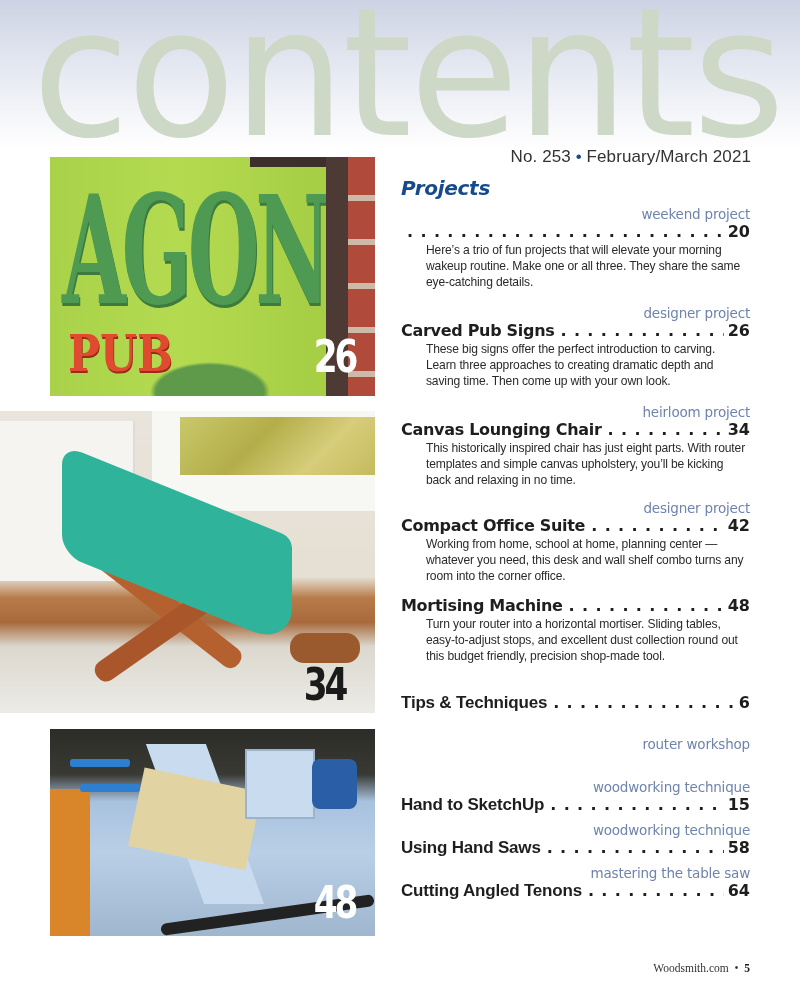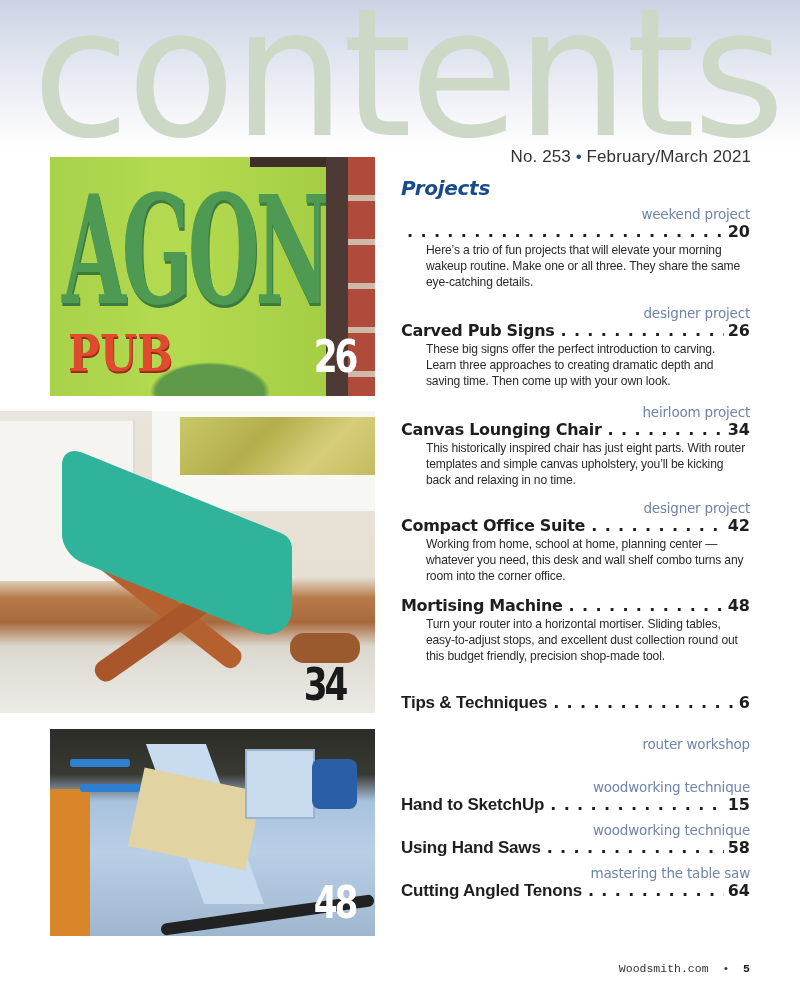--- a/index.html
+++ b/index.html
@@ -100,21 +100,21 @@
   .desc {
     padding-left: 26px; font-family: "Liberation Sans", sans-serif; font-size: 12.6px;
     line-height: 16px; color: #2a2a2a; letter-spacing: -0.15px; transform: scaleX(0.96); transform-origin: left top;
     width: 360px;
   }
   .entry { margin-bottom: 5px; }
   .proj-entry { height: 94px; }
   .dept-entry { height: 43px; }
 
   .footer {
-    position: absolute; right: 50px; top: 962px; font-family: Liberation Mono, monospace;
+    position: absolute; right: 50px; top: 962px; font-family: Liberation Serif, serif;
     font-size: 11.5px; color: #333;
   }
   .footer b { font-weight: bold; color: #1a1a1a; }
 </style>
 </head>
 <body>
 
 <div class="top-band"></div>
 <div class="big-title">contents</div>
 <div class="issue-line">

